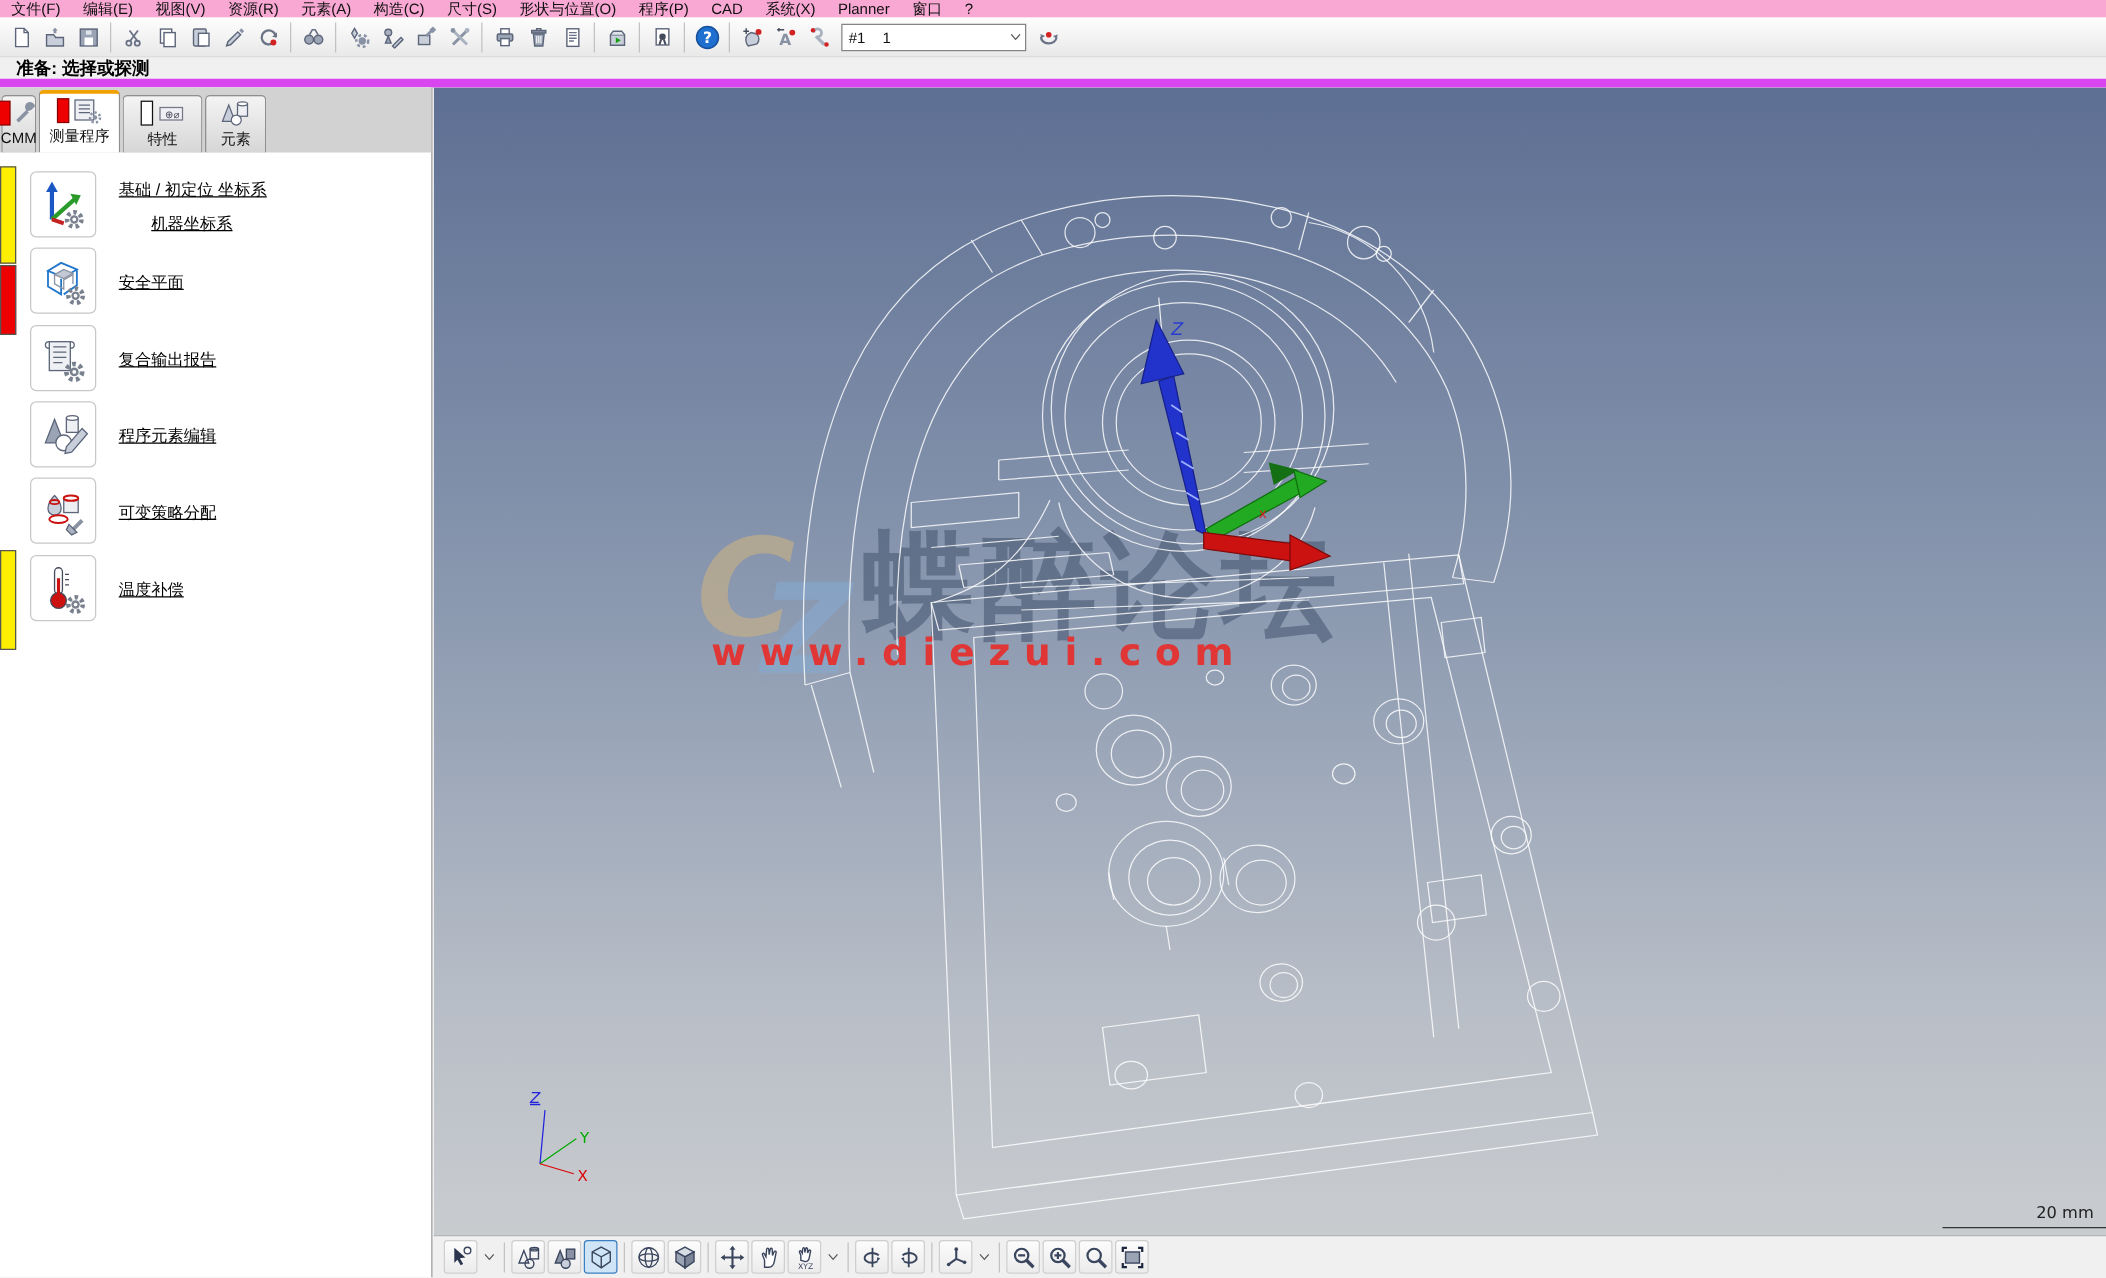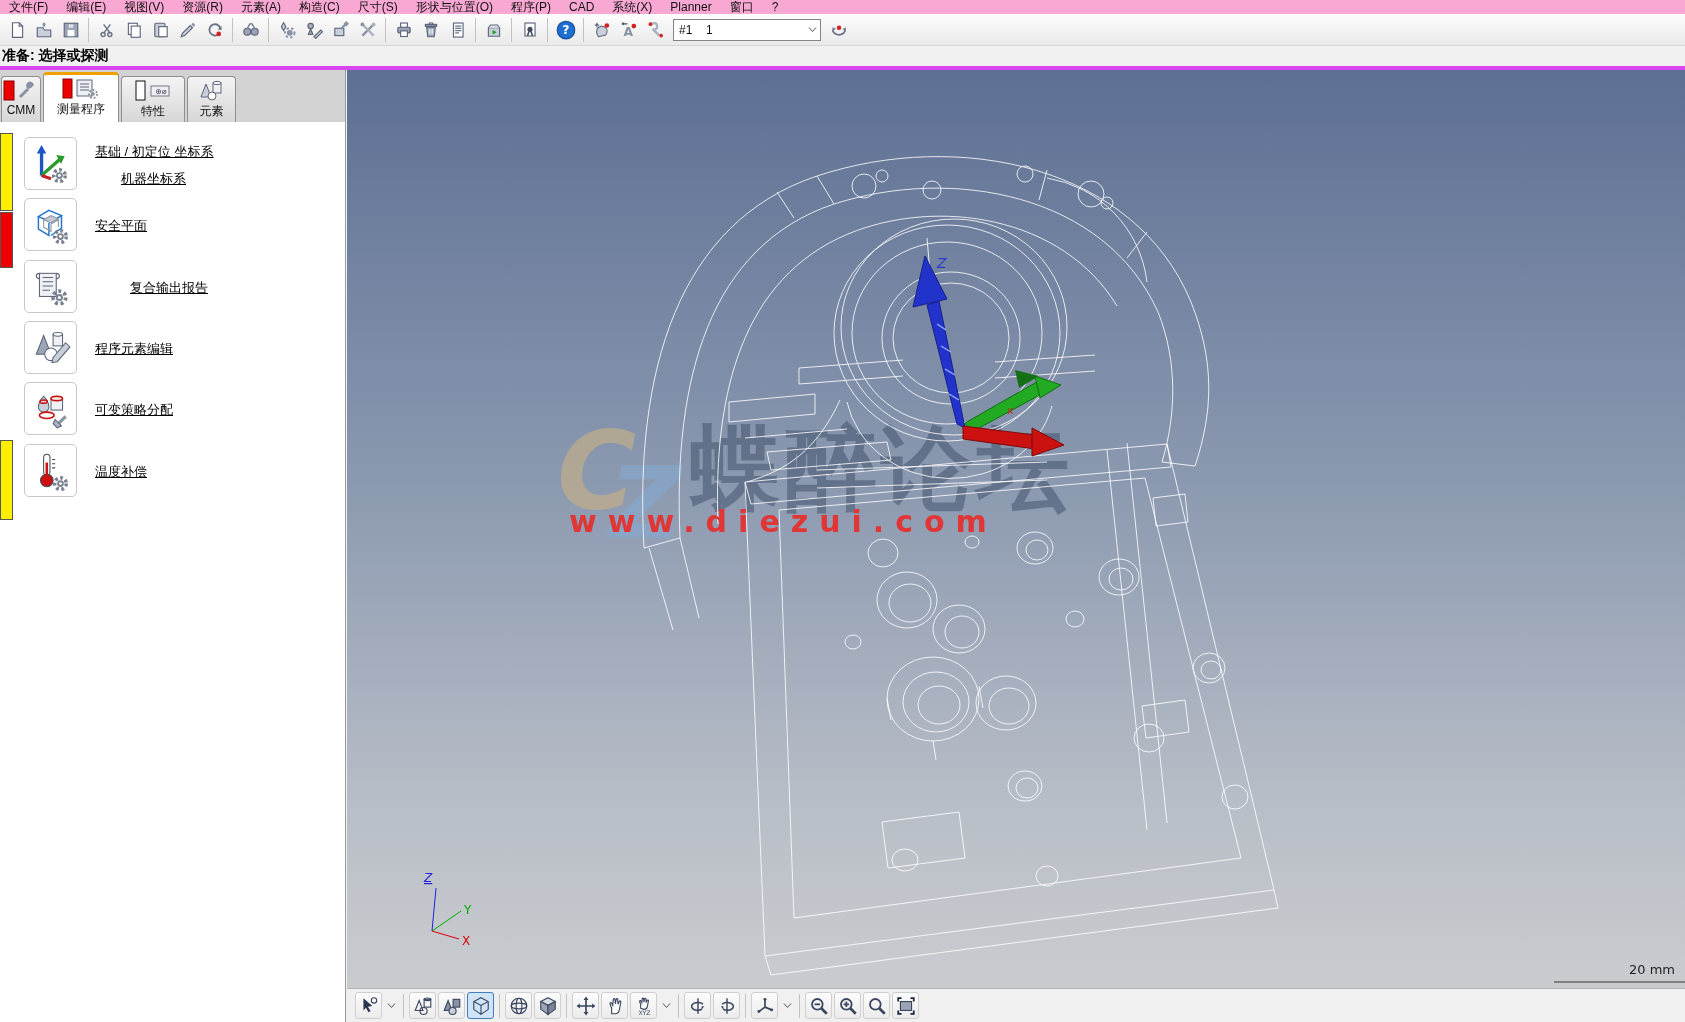--- a/index.html
+++ b/index.html
@@ -18,35 +18,35 @@
   .tb { width:27px; height:27px; display:flex; align-items:center; justify-content:center; border:1px solid transparent; border-radius:3px; }
   .sep { width:1px; height:24px; background:#c2c2c2; margin:0 4px; }
   .combo { width:148px; height:22px; background:#fff; border:1px solid #848484; display:flex; align-items:center;
            font-size:12px; color:#111; margin:0 4px; }
   .combo .pfx { padding-left:5px; width:32px; }
   .combo .val { flex:1; }
   .combo .chev { width:16px; display:flex; justify-content:center; }
 
   
   .statusbar { position:absolute; left:0; top:46px; width:100%; height:24px; background:#f0f0f0;
-               border-bottom:4px solid #d946ef; font-size:14px; font-weight:bold; color:#000;
-               display:flex; align-items:center; padding-left:2px; }
+               border-bottom:7px solid #d946ef; font-size:14px; font-weight:bold; color:#000;
+               display:flex; align-items:center; padding-left:13px; }
 
   
   .left-panel { position:absolute; left:0; top:70px; width:346px; bottom:0; background:#fff;
                 border-right:1px solid #9a9a9a; }
   .tabstrip { position:absolute; left:0; top:0; width:100%; height:52px; background:#d2d2d2;
               display:flex; align-items:flex-end; padding-left:1px; }
   .tab { height:46px; border:1px solid #8f8f8f; border-bottom:none; border-radius:4px 4px 0 0;
          background:linear-gradient(#f4f4f4,#d6d6d6); margin-right:2px;
          display:flex; flex-direction:column; align-items:center; justify-content:flex-start;
          font-size:12px; color:#111; padding-top:3px; }
   .tab .lbl { margin-top:1px; }
   .tab.active { background:#fff; border-top:3px solid #f0a000; height:50px; }
-  .t-cmm{width:40px}.t-prog{width:76px}.t-char{width:64px}.t-elem{width:49px}
+  .t-cmm{width:28px}.t-prog{width:65px}.t-char{width:64px}.t-elem{width:49px}
 
   .side-item-btn { position:absolute; left:24px; width:53px; height:53px; background:#fff;
                    border:1px solid #c8c8c8; border-radius:5px; display:flex; align-items:center; justify-content:center; }
   .side-label { position:absolute; left:95px; font-size:13px; color:#000; white-space:nowrap;text-decoration:underline; }
   .marker { position:absolute; left:0; width:13px; border:1px solid #555; }
   .m-yellow { background:#ffee00; }
   .m-red { background:#ee0000; }
 
   
   .viewport { position:absolute; left:347px; top:70px; width:1338px; height:918px; }
@@ -336,21 +336,21 @@
   <div class="side-item-btn" style="top:190px;">
     <svg width="42" height="42" viewBox="0 0 40 40">
       <rect x="9" y="7" width="16" height="22" fill="#eef0f4" stroke="#5c6579"></rect>
         <path d="M12 11h10M12 15h10M12 19h10M12 23h7" stroke="#5c6579"></path>
       <path d="M9 7c-4 0-4 5 0 5M25 7c4 0 4 5 0 5" fill="none" stroke="#5c6579"></path>
       <circle cx="28" cy="30" r="6" fill="none" stroke="#79818f" stroke-width="3.6" stroke-dasharray="2.8 2.5"></circle>
         <circle cx="28" cy="30" r="3.4" fill="#79818f"></circle>
         <circle cx="28" cy="30" r="1.5" fill="#fff"></circle>
     </svg>
   </div>
-  <span class="side-label" style="top:209px;margin-left:35px;">复合输出报告</span>
+  <span class="side-label" style="top:209px;">复合输出报告</span>
 
   <div class="side-item-btn" style="top:251px;">
     <svg width="42" height="42" viewBox="0 0 40 40">
       <path d="M6 26L13 8l7 18z" fill="#9aa4b4" stroke="#5c6579"></path>
       <rect x="22" y="7" width="9" height="11" fill="#eef0f4" stroke="#5c6579"></rect>
         <ellipse cx="26.5" cy="7" rx="4.5" ry="1.8" fill="#fff" stroke="#5c6579"></ellipse>
       <circle cx="20" cy="26" r="6" fill="#fff" stroke="#5c6579"></circle>
       <path d="M34 15l4 4-12 14-5 1 1-5z" fill="#c9cfda" stroke="#5c6579"></path>
     </svg>
   </div>

